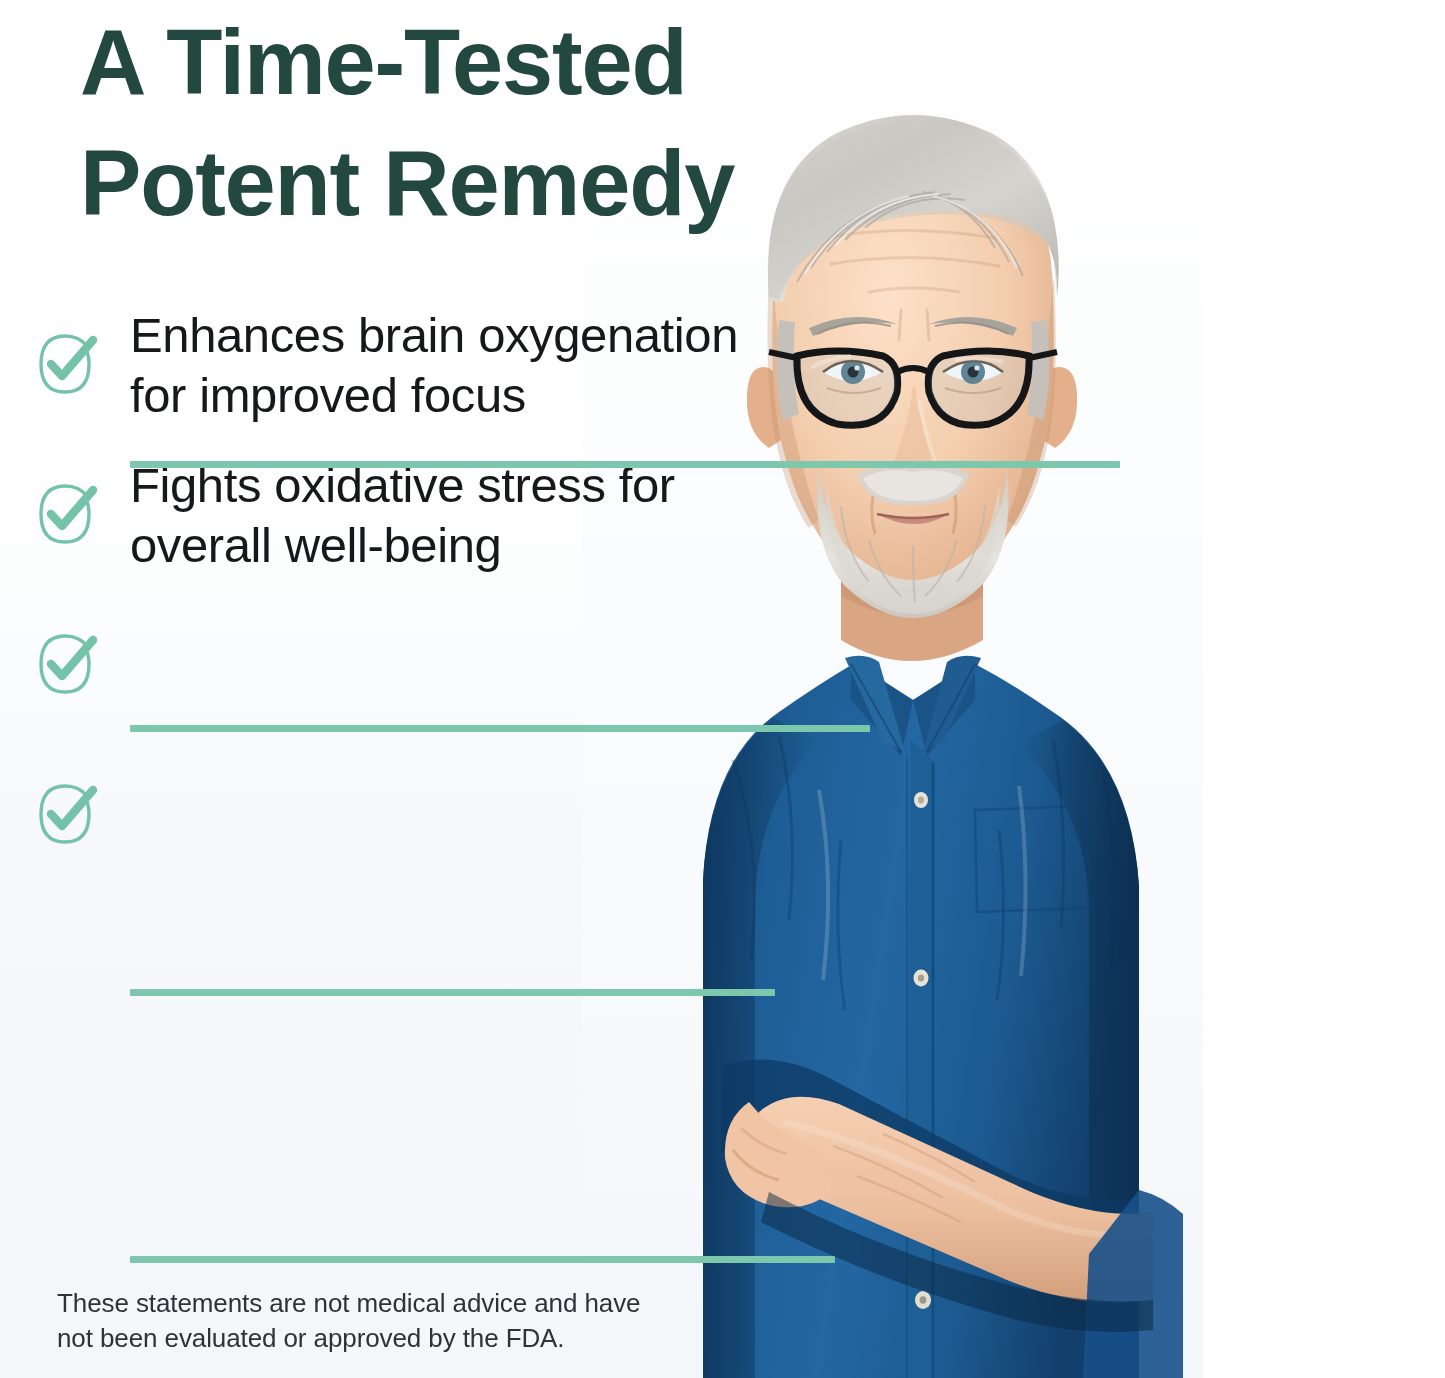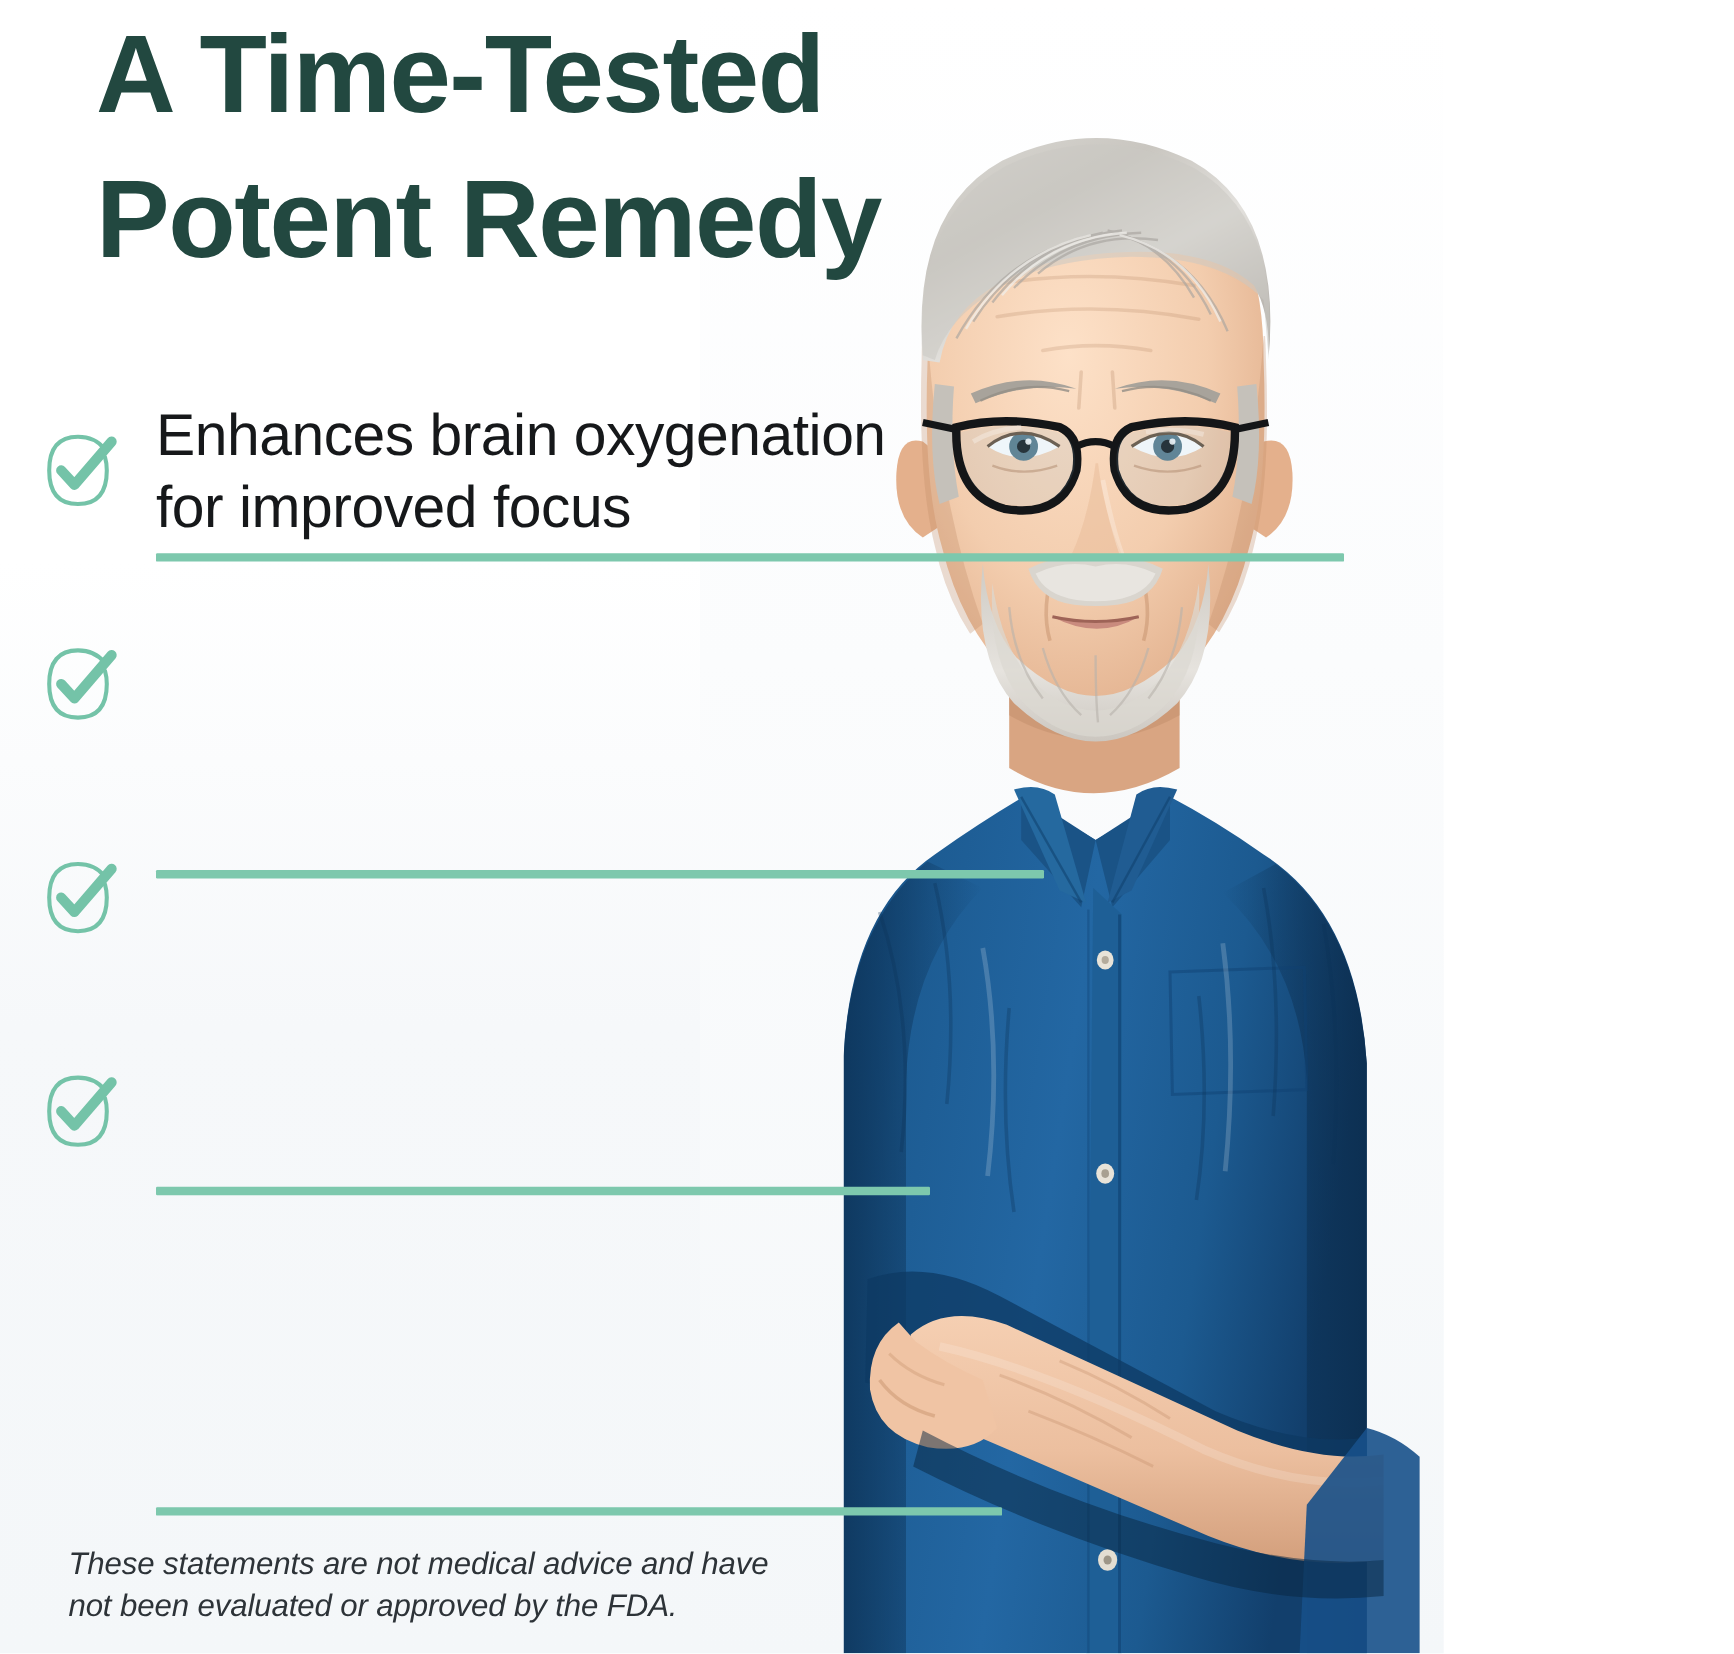--- a/index.html
+++ b/index.html
@@ -36,21 +36,20 @@
     position:absolute;
     left:0;
     top:300px;
     width:1130px;
   }
   .benefit-row{
     position:relative;
     display:flex;
     align-items:flex-start;
     min-height:150px;
-    margin-top:28px;
   }
   .check-wrap{
     width:130px;
     flex:0 0 130px;
     display:flex;
     justify-content:center;
     padding-top:26px;
   }
   .check-icon{ display:block; }
   .benefit-text{
@@ -77,21 +76,20 @@
   .d4{ top:1256px; width:705px; }
 
   
   .disclaimer{
     position:absolute;
     left:57px;
     top:1286px;
     width:700px;
     font-size:26px;
     line-height:1.35;
-    font-style:italic;
     color:#2d3338;
     letter-spacing:-0.1px;
     white-space:pre-line;
   }
 
   
   .photo{
     position:absolute;
     right:0;
     top:0;
@@ -396,20 +394,22 @@
 for improved focus</div>
     </div>
 
     <div class="benefit-row">
       <span class="check-wrap">
         <svg class="check-icon" width="76" height="76" viewBox="0 0 76 76" aria-hidden="true">
           <path d="M60 20 Q52 10 38 10 Q14 10 14 38 Q14 66 38 66 Q62 66 62 38 Q62 32 60.5 27" fill="none" stroke="#74c3a8" stroke-width="3.4" stroke-linecap="round"></path>
           <path d="M24 38 L35 50 L66 14" fill="none" stroke="#74c3a8" stroke-width="8.5" stroke-linecap="round" stroke-linejoin="round"></path>
         </svg>
       </span>
+      <div class="benefit-text">Fights oxidative stress for
+overall well-being</div>
     </div>
 
     <div class="benefit-row">
       <span class="check-wrap">
         <svg class="check-icon" width="76" height="76" viewBox="0 0 76 76" aria-hidden="true">
           <path d="M60 20 Q52 10 38 10 Q14 10 14 38 Q14 66 38 66 Q62 66 62 38 Q62 32 60.5 27" fill="none" stroke="#74c3a8" stroke-width="3.4" stroke-linecap="round"></path>
           <path d="M24 38 L35 50 L66 14" fill="none" stroke="#74c3a8" stroke-width="8.5" stroke-linecap="round" stroke-linejoin="round"></path>
         </svg>
       </span>
     </div>

